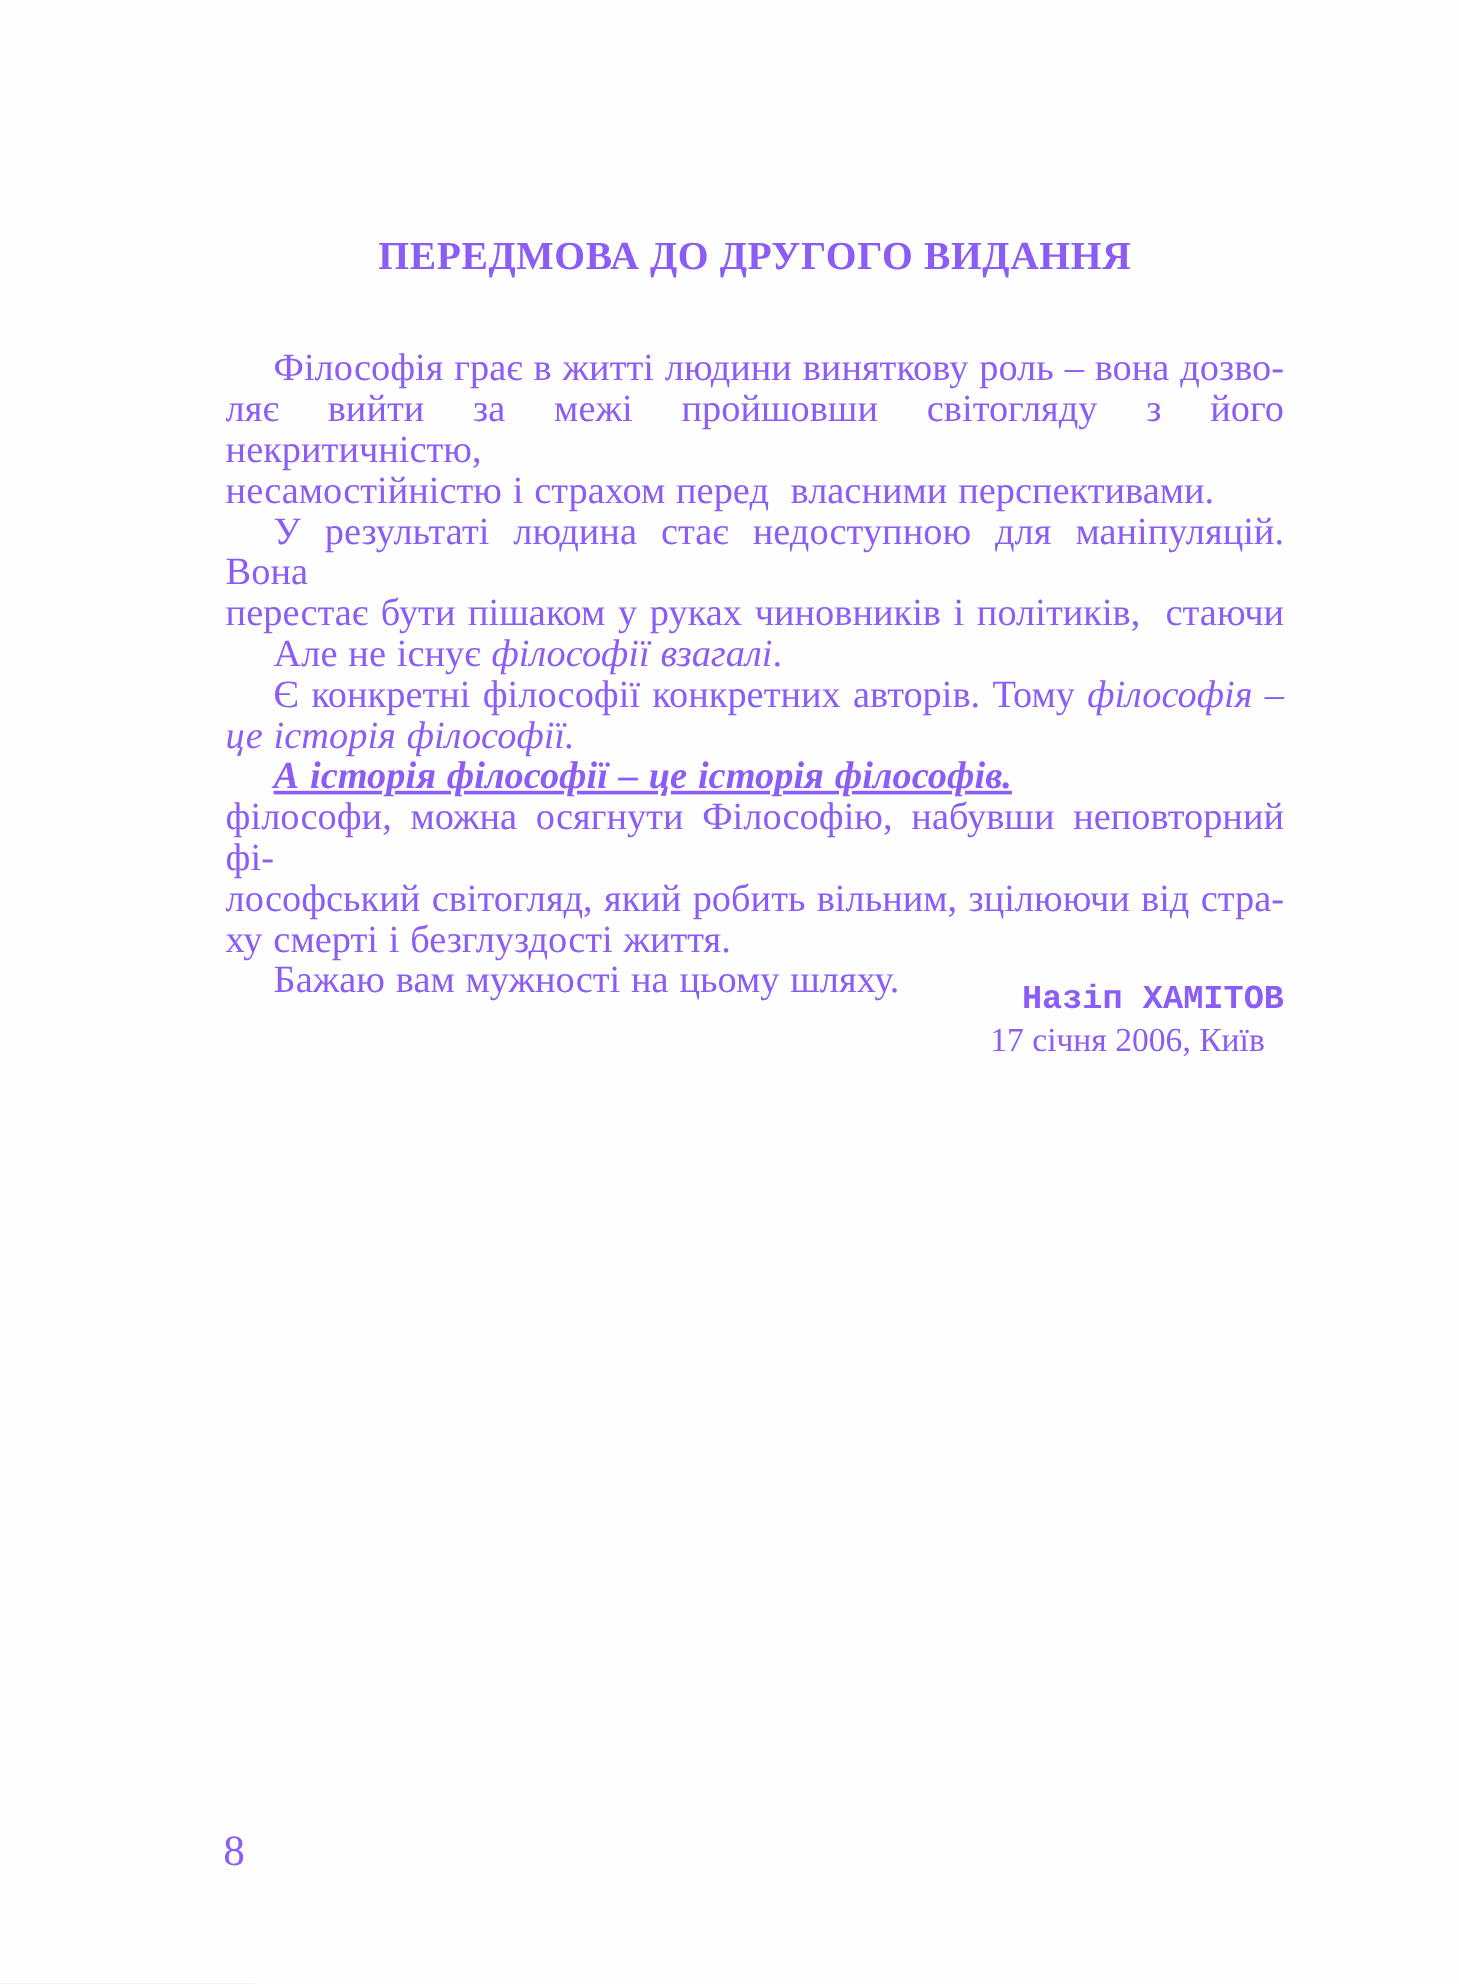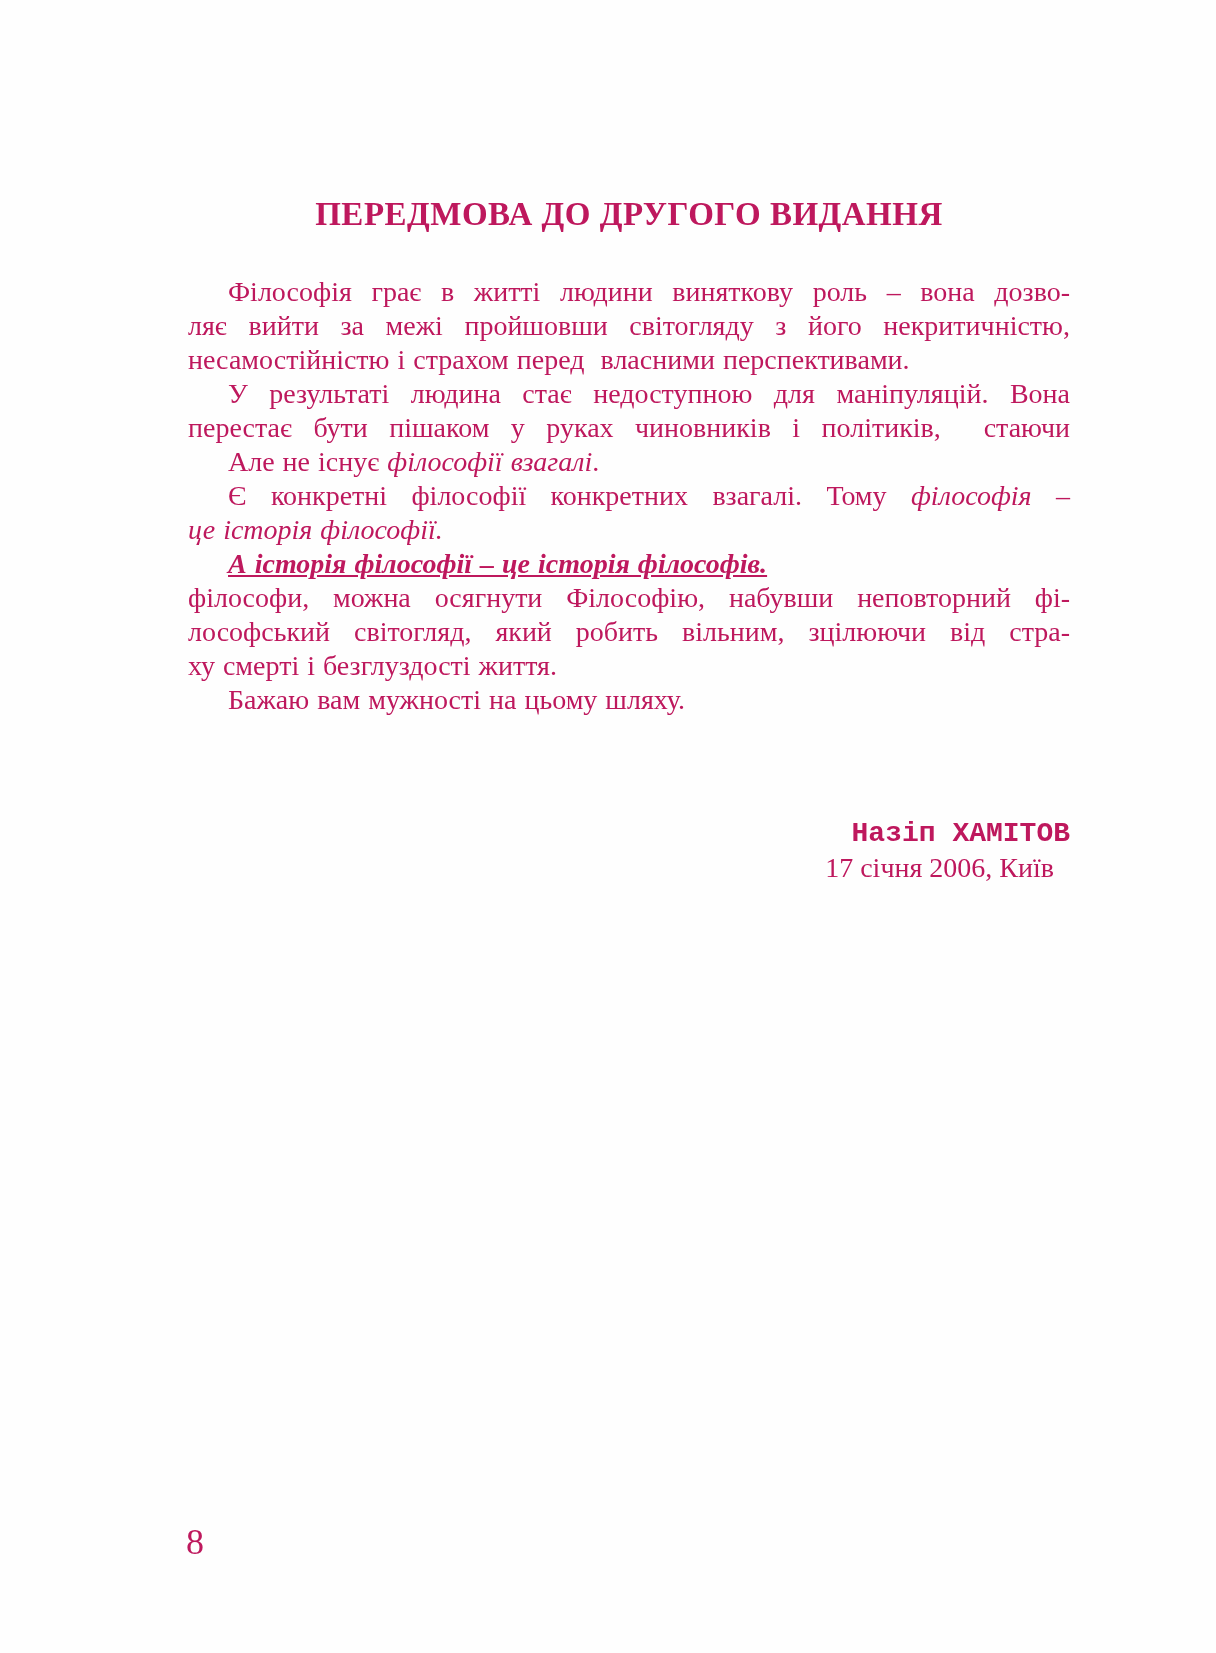--- a/index.html
+++ b/index.html
@@ -4,40 +4,40 @@
 <style>
   * { margin: 0; padding: 0; box-sizing: border-box; }
   html, body { background: #e8e8e8; }
   .page {
     position: relative;
     width: 1216px;
     height: 1653px;
     background: #fefefe;
     margin: 0 auto;
     font-family: "Liberation Serif", "DejaVu Serif", serif;
-    color: #be185d;
+    color: #8b5cf6;
     overflow: hidden;
   }
   .doc-title {
     position: absolute;
     top: 196px;
     left: 188px;
     width: 882px;
     text-align: center;
     font-weight: bold;
     font-size: 33px;
     letter-spacing: 0.5px;
     white-space: nowrap;
   }
   .body-text {
     position: absolute;
-    top: 275px;
+    top: 289px;
     left: 188px;
     width: 882px;
-    font-size: 28px;
+    font-size: 32px;
     line-height: 34px;
     word-spacing: 1px;
   }
   .line { text-align: left; }
   .line.justify { text-align: justify; text-align-last: justify; }
   .line.indent { text-indent: 40px; }
   .seg.regular { font-style: normal; font-weight: normal; }
   .seg.italic { font-style: italic; }
   .seg.bold-italic { font-style: italic; font-weight: bold; text-decoration: underline; }
   .signature {
@@ -66,21 +66,21 @@
 
   <h1 class="doc-title">ПЕРЕДМОВА ДО ДРУГОГО ВИДАННЯ</h1>
 
   <div class="body-text">
       <div class="line justify indent"><span class="seg regular">Філософія грає в житті людини виняткову роль – вона дозво-</span></div>
       <div class="line justify"><span class="seg regular">ляє вийти за межі пройшовши світогляду з його некритичністю,</span></div>
       <div class="line"><span class="seg regular">несамостійністю і страхом перед&nbsp; власними перспективами.</span></div>
       <div class="line justify indent"><span class="seg regular">У результаті людина стає недоступною для маніпуляцій. Вона</span></div>
       <div class="line justify"><span class="seg regular">перестає бути пішаком у руках чиновників і політиків,&nbsp; стаючи</span></div>
       <div class="line indent"><span class="seg regular">Але не існує </span><span class="seg italic">філософії взагалі</span><span class="seg regular">.</span></div>
-      <div class="line justify indent"><span class="seg regular">Є конкретні філософії конкретних взагалі. Тому </span><span class="seg italic">філософія –</span></div>
+      <div class="line justify indent"><span class="seg regular">Є конкретні філософії конкретних авторів. Тому </span><span class="seg italic">філософія –</span></div>
       <div class="line"><span class="seg italic">це історія філософії.</span></div>
       <div class="line indent"><span class="seg bold-italic">А історія філософії – це історія філософів.</span></div>
       <div class="line justify"><span class="seg regular">філософи, можна осягнути Філософію, набувши неповторний фі-</span></div>
       <div class="line justify"><span class="seg regular">лософський світогляд, який робить вільним, зцілюючи від стра-</span></div>
       <div class="line"><span class="seg regular">ху смерті і безглуздості життя.</span></div>
       <div class="line indent"><span class="seg regular">Бажаю вам мужності на цьому шляху.</span></div>
     </div>
 
   <div class="signature">
     <div class="name">Назіп ХАМІТОВ</div>

